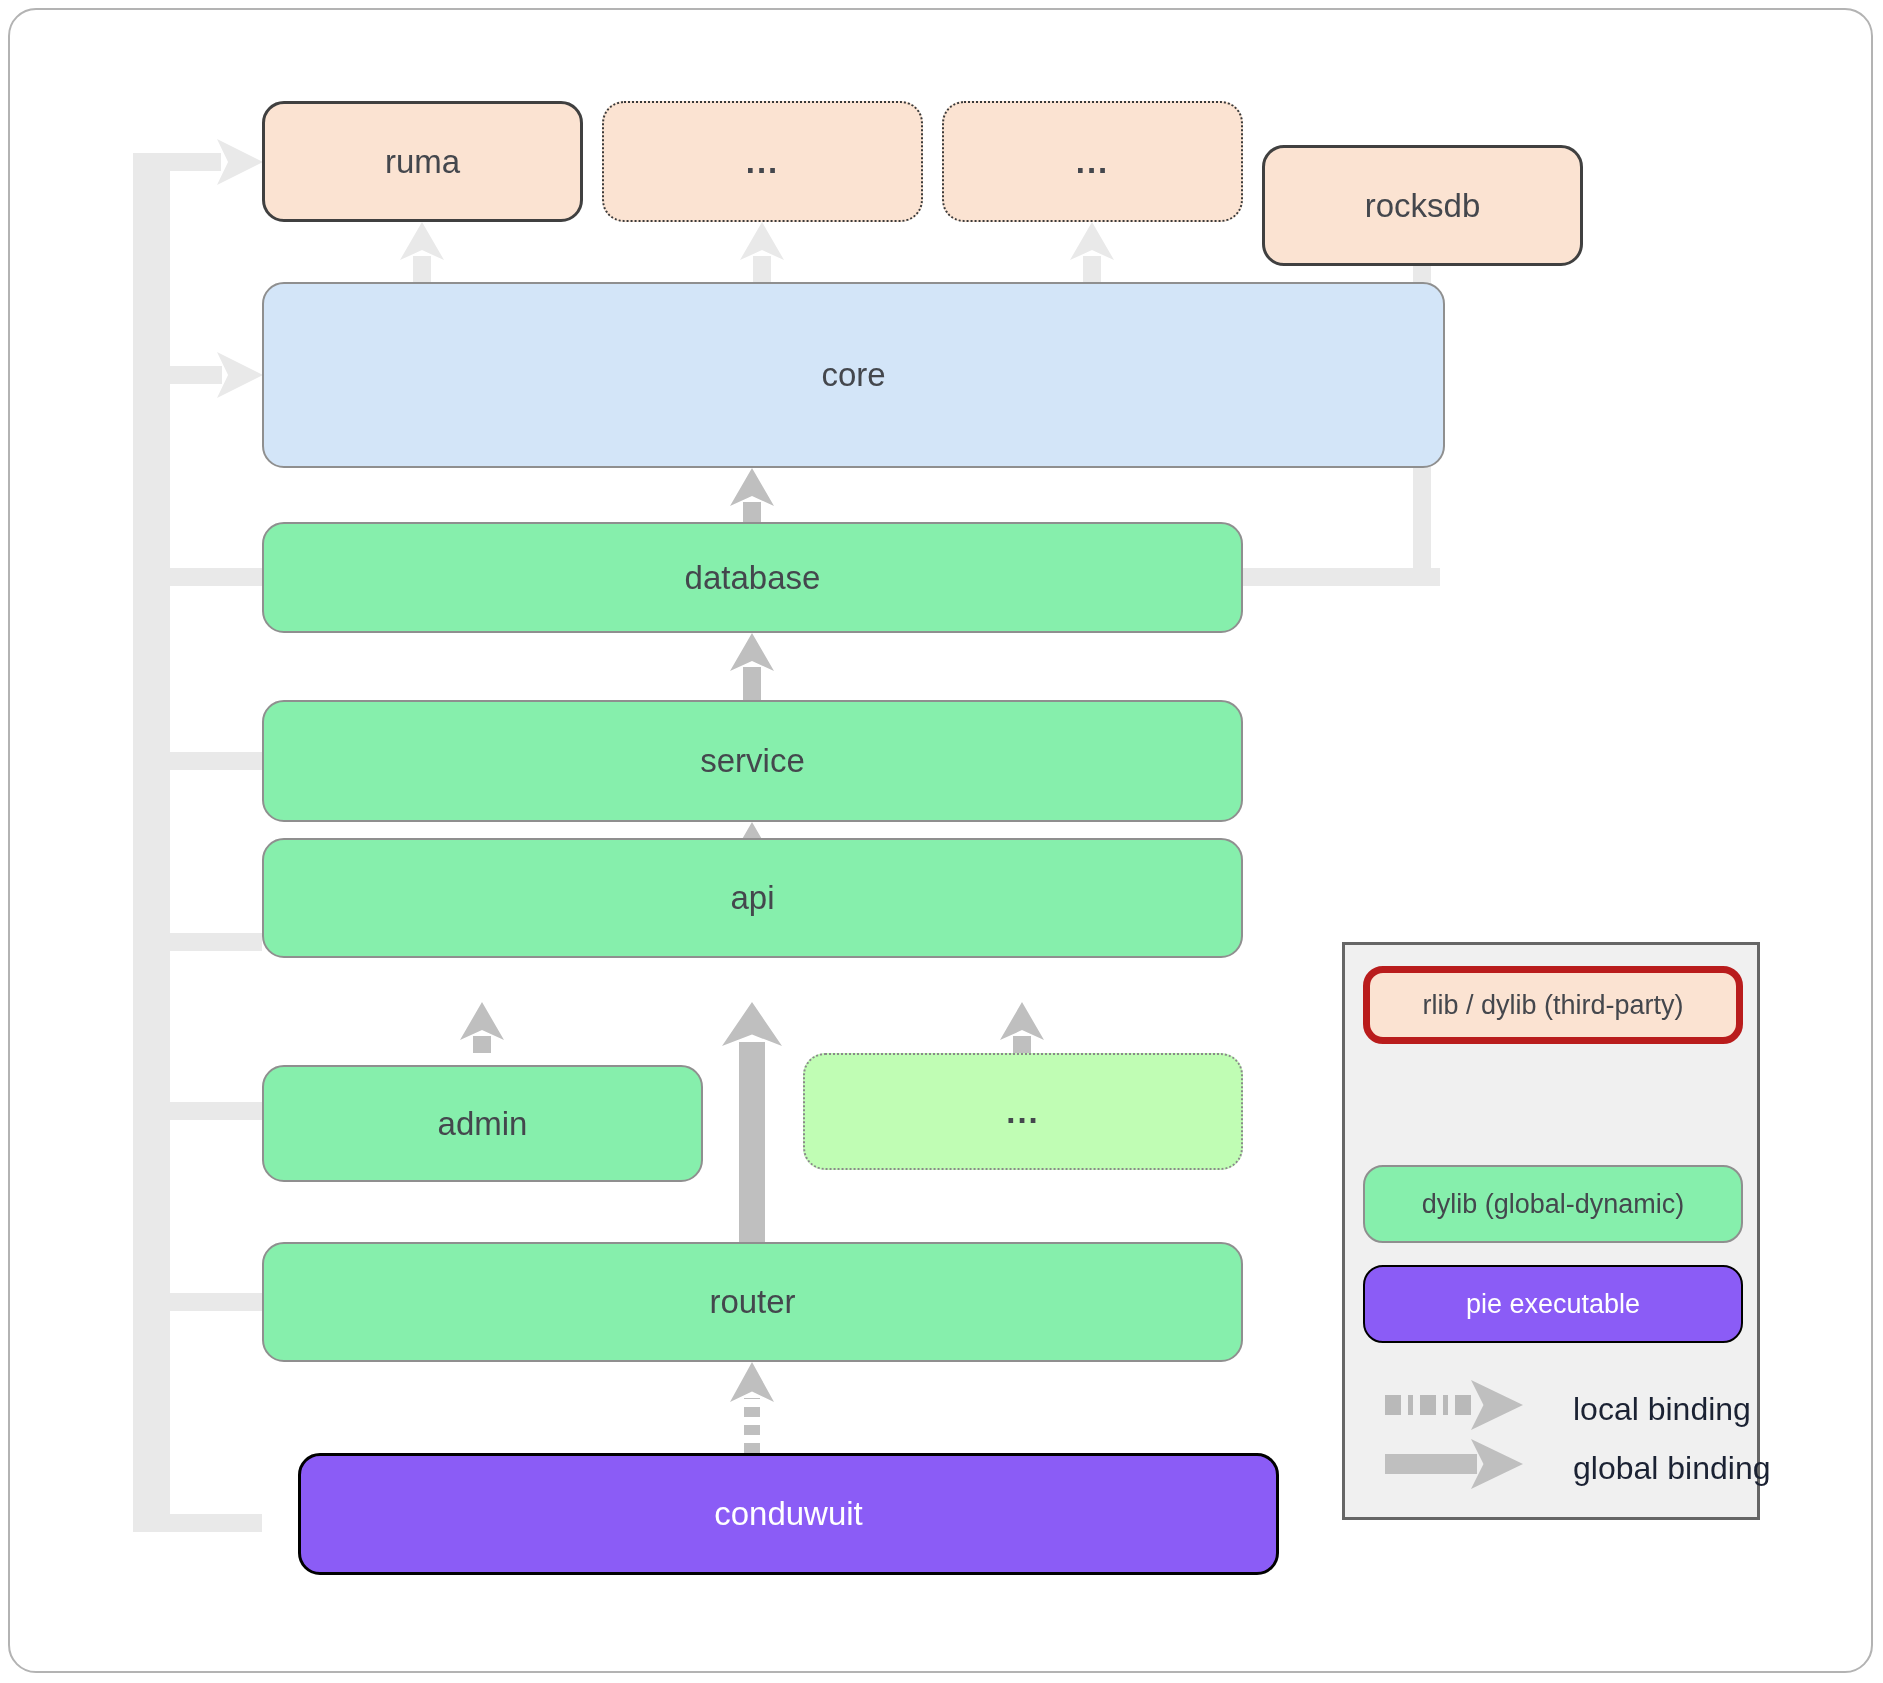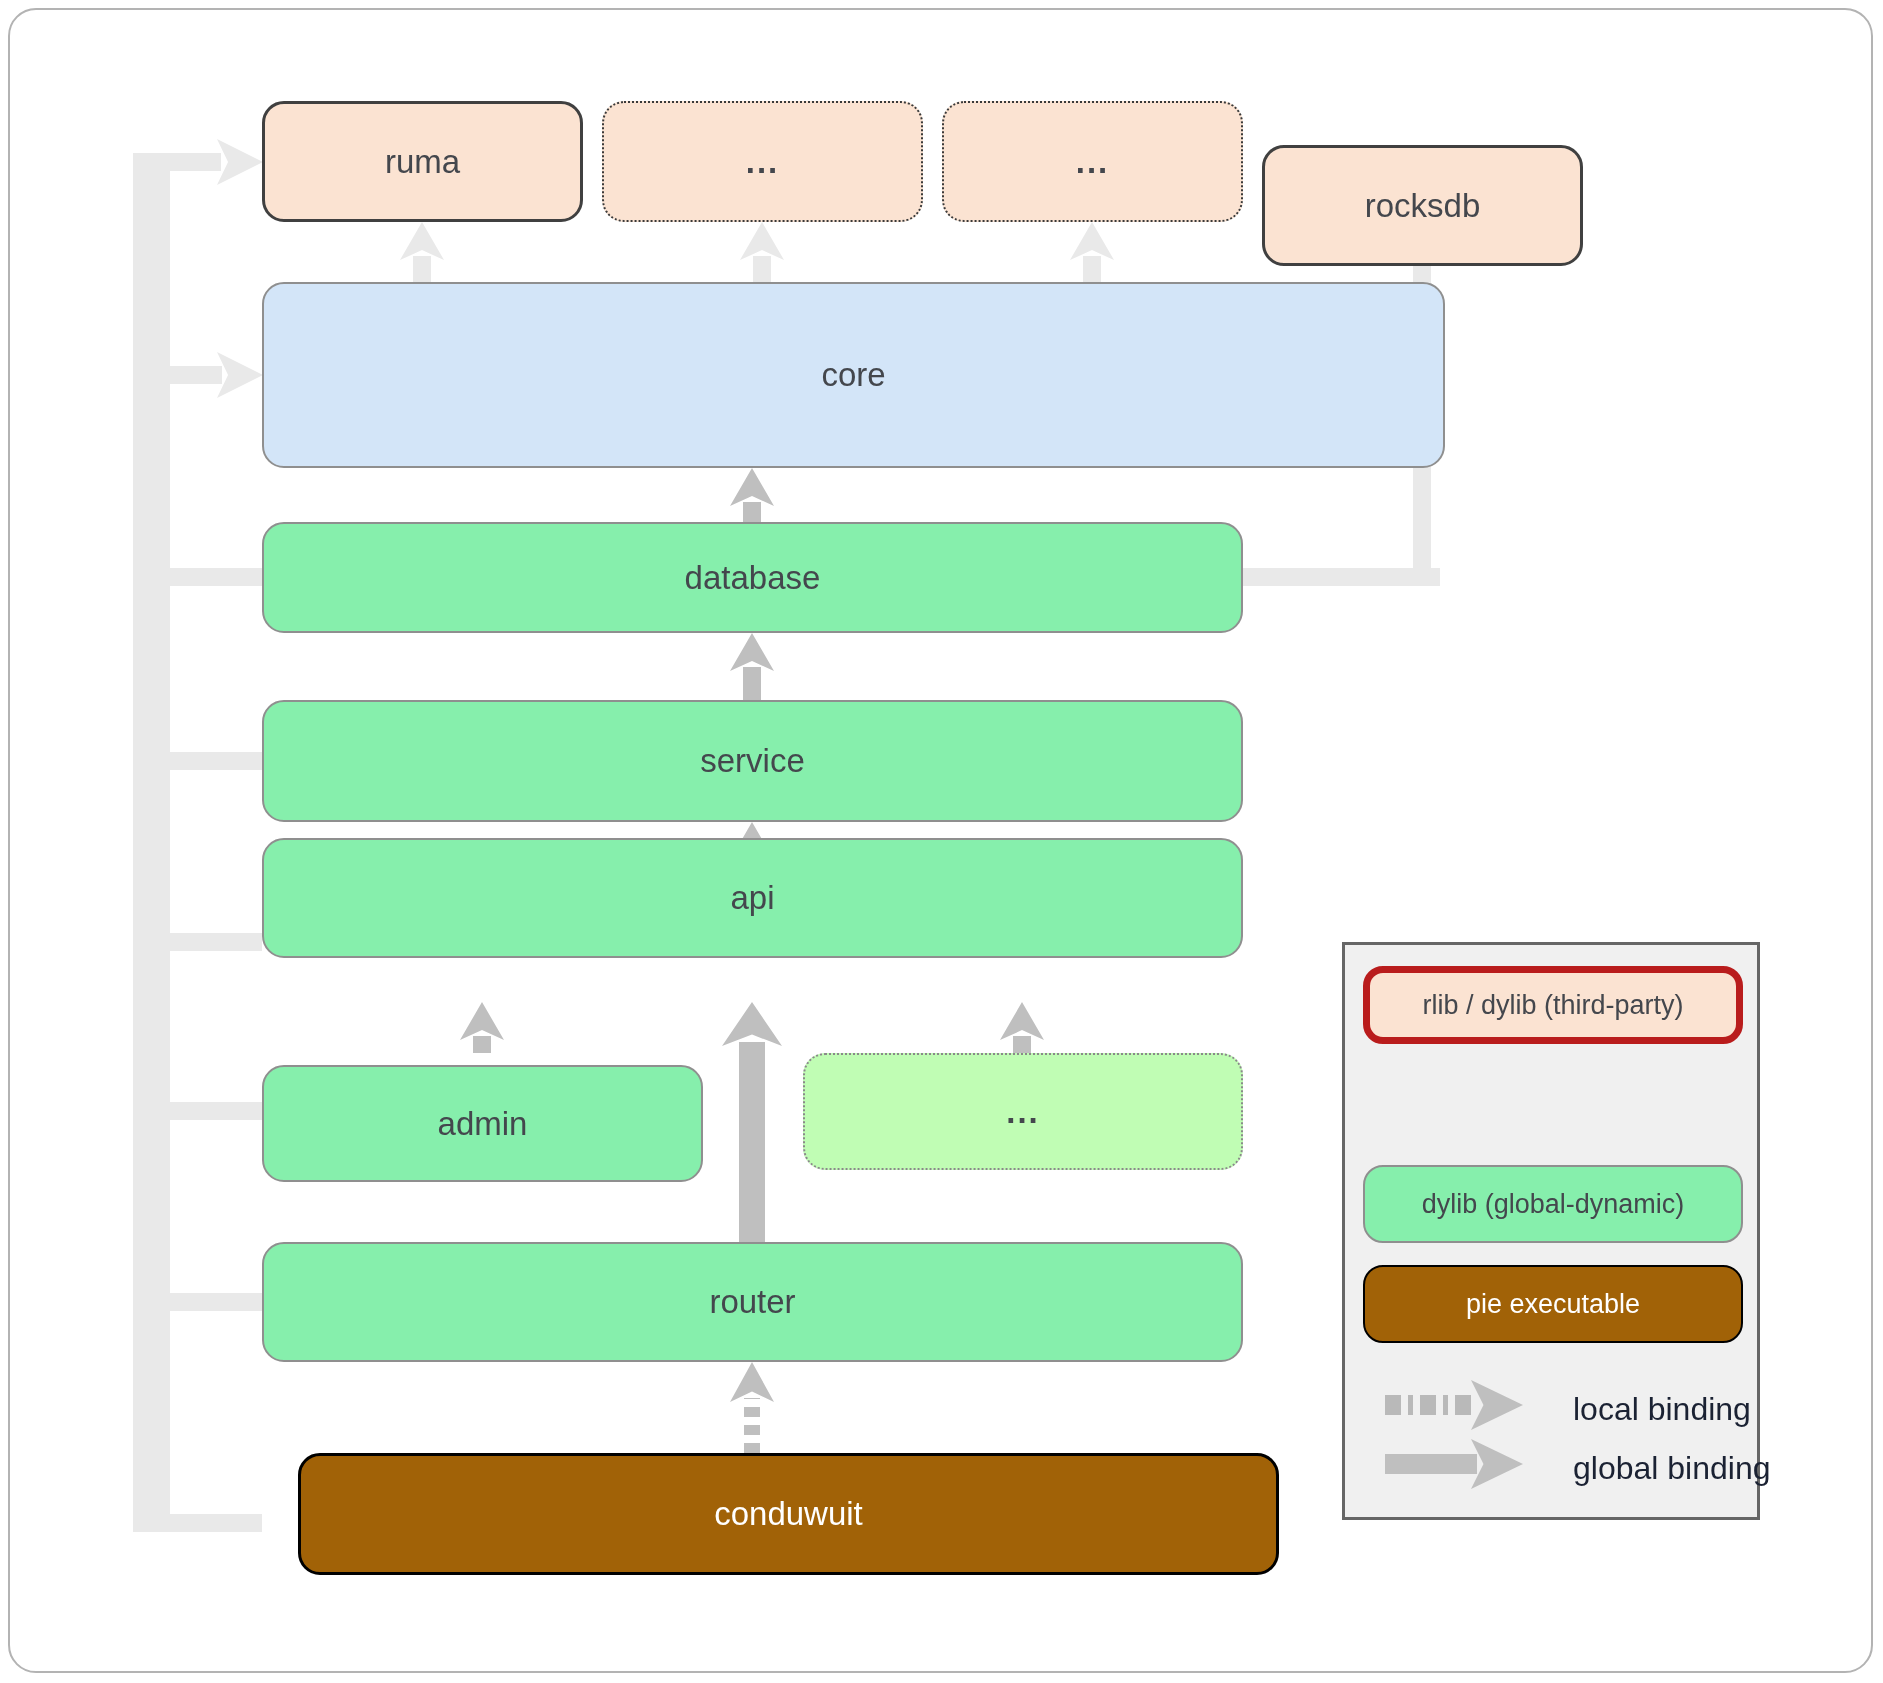--- a/index.html
+++ b/index.html
@@ -21,21 +21,21 @@
     border-radius:22px;
     font-size:33px;color:#44474d;
     box-sizing:border-box;
     text-align:center;
   }
   .peach{background:#fbe3d2;border:3px solid #404040;}
   .peach-dotted{background:#fbe3d2;border:2px dotted #3a3a3a;}
   .blue{background:#d3e5f8;border:2px solid #8f8f8f;}
   .green{background:#86efac;border:2px solid #8f8f8f;}
   .green-dotted{background:#c0fdb4;border:2px dotted #8a8a8a;}
-  .navy{background:#a16207;border:3px solid #000;color:#ffffff;}
+  .navy{background:#8b5cf6;border:3px solid #000;color:#ffffff;}
   .dots{font-weight:700;letter-spacing:2px;}
   
   .seg{position:absolute;}
   .faint{background:#e9e9e9;}
   .mid{background:#bfbfbf;}
   .head-up{position:absolute;clip-path:polygon(50% 0,100% 100%,50% 74%,0 100%);}
   .head-right{position:absolute;clip-path:polygon(0 0,100% 50%,0 100%,24% 50%);}
   .fill-faint{background:#e9e9e9;}
   .fill-mid{background:#bfbfbf;}
   .dash-v{

